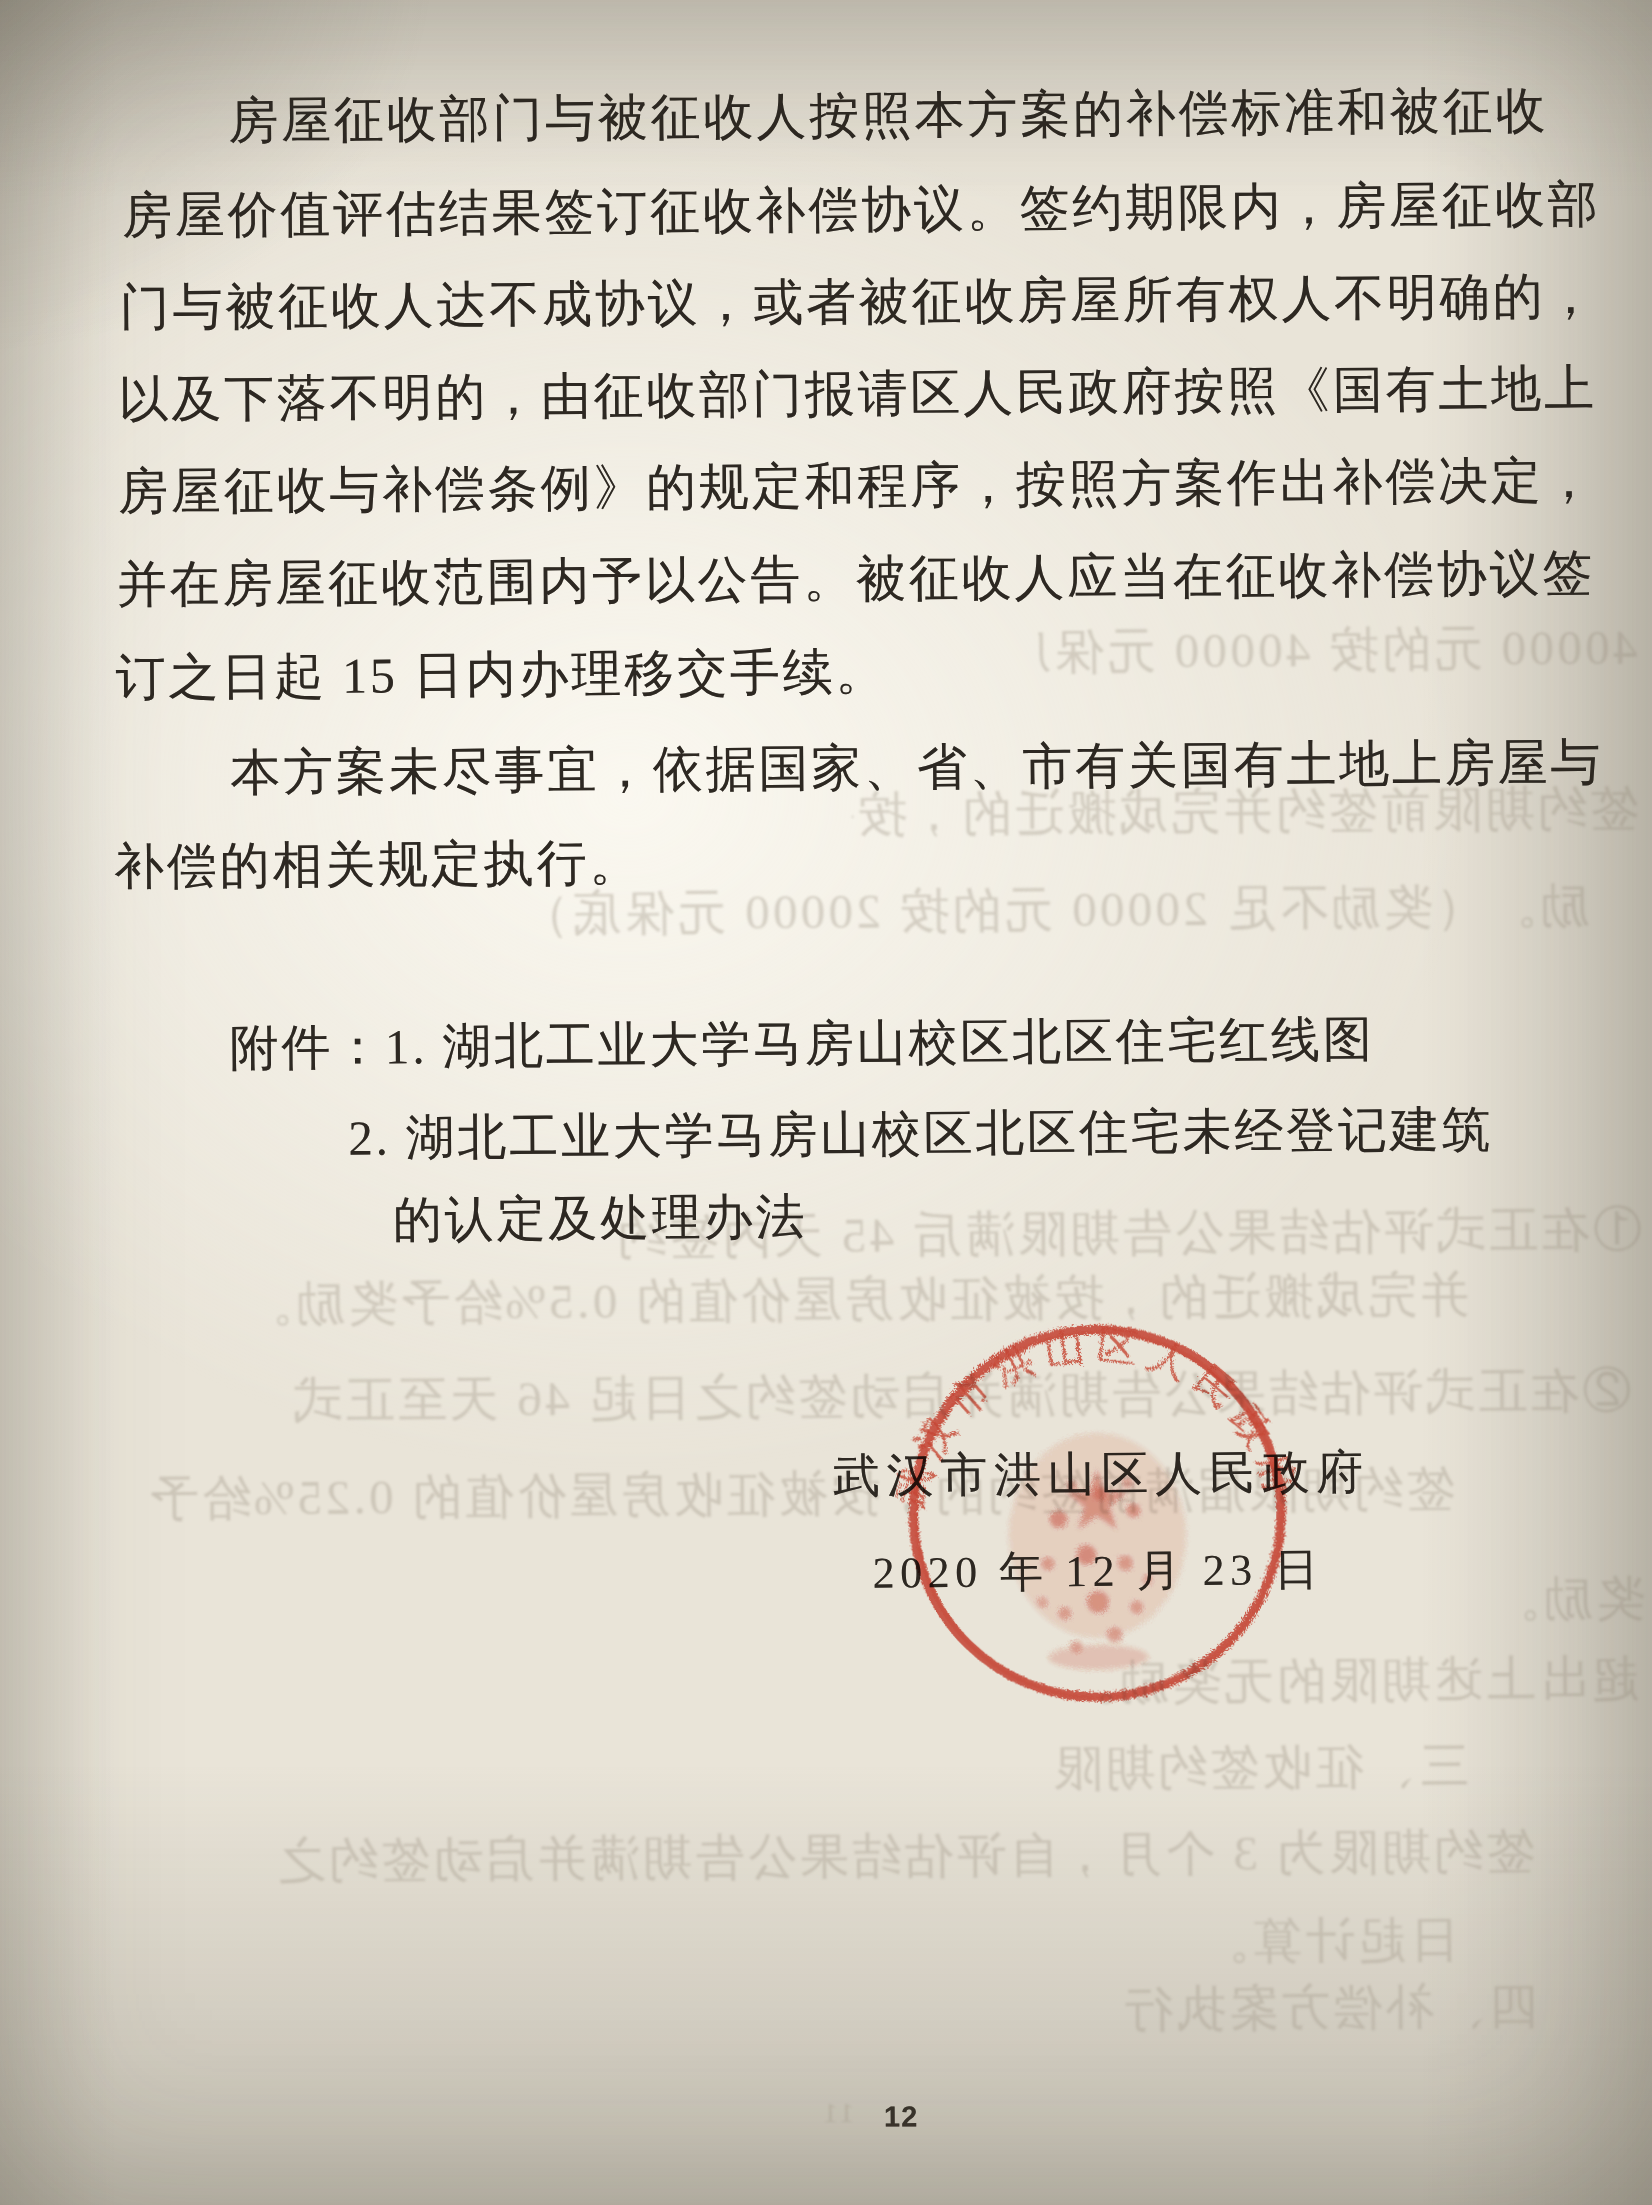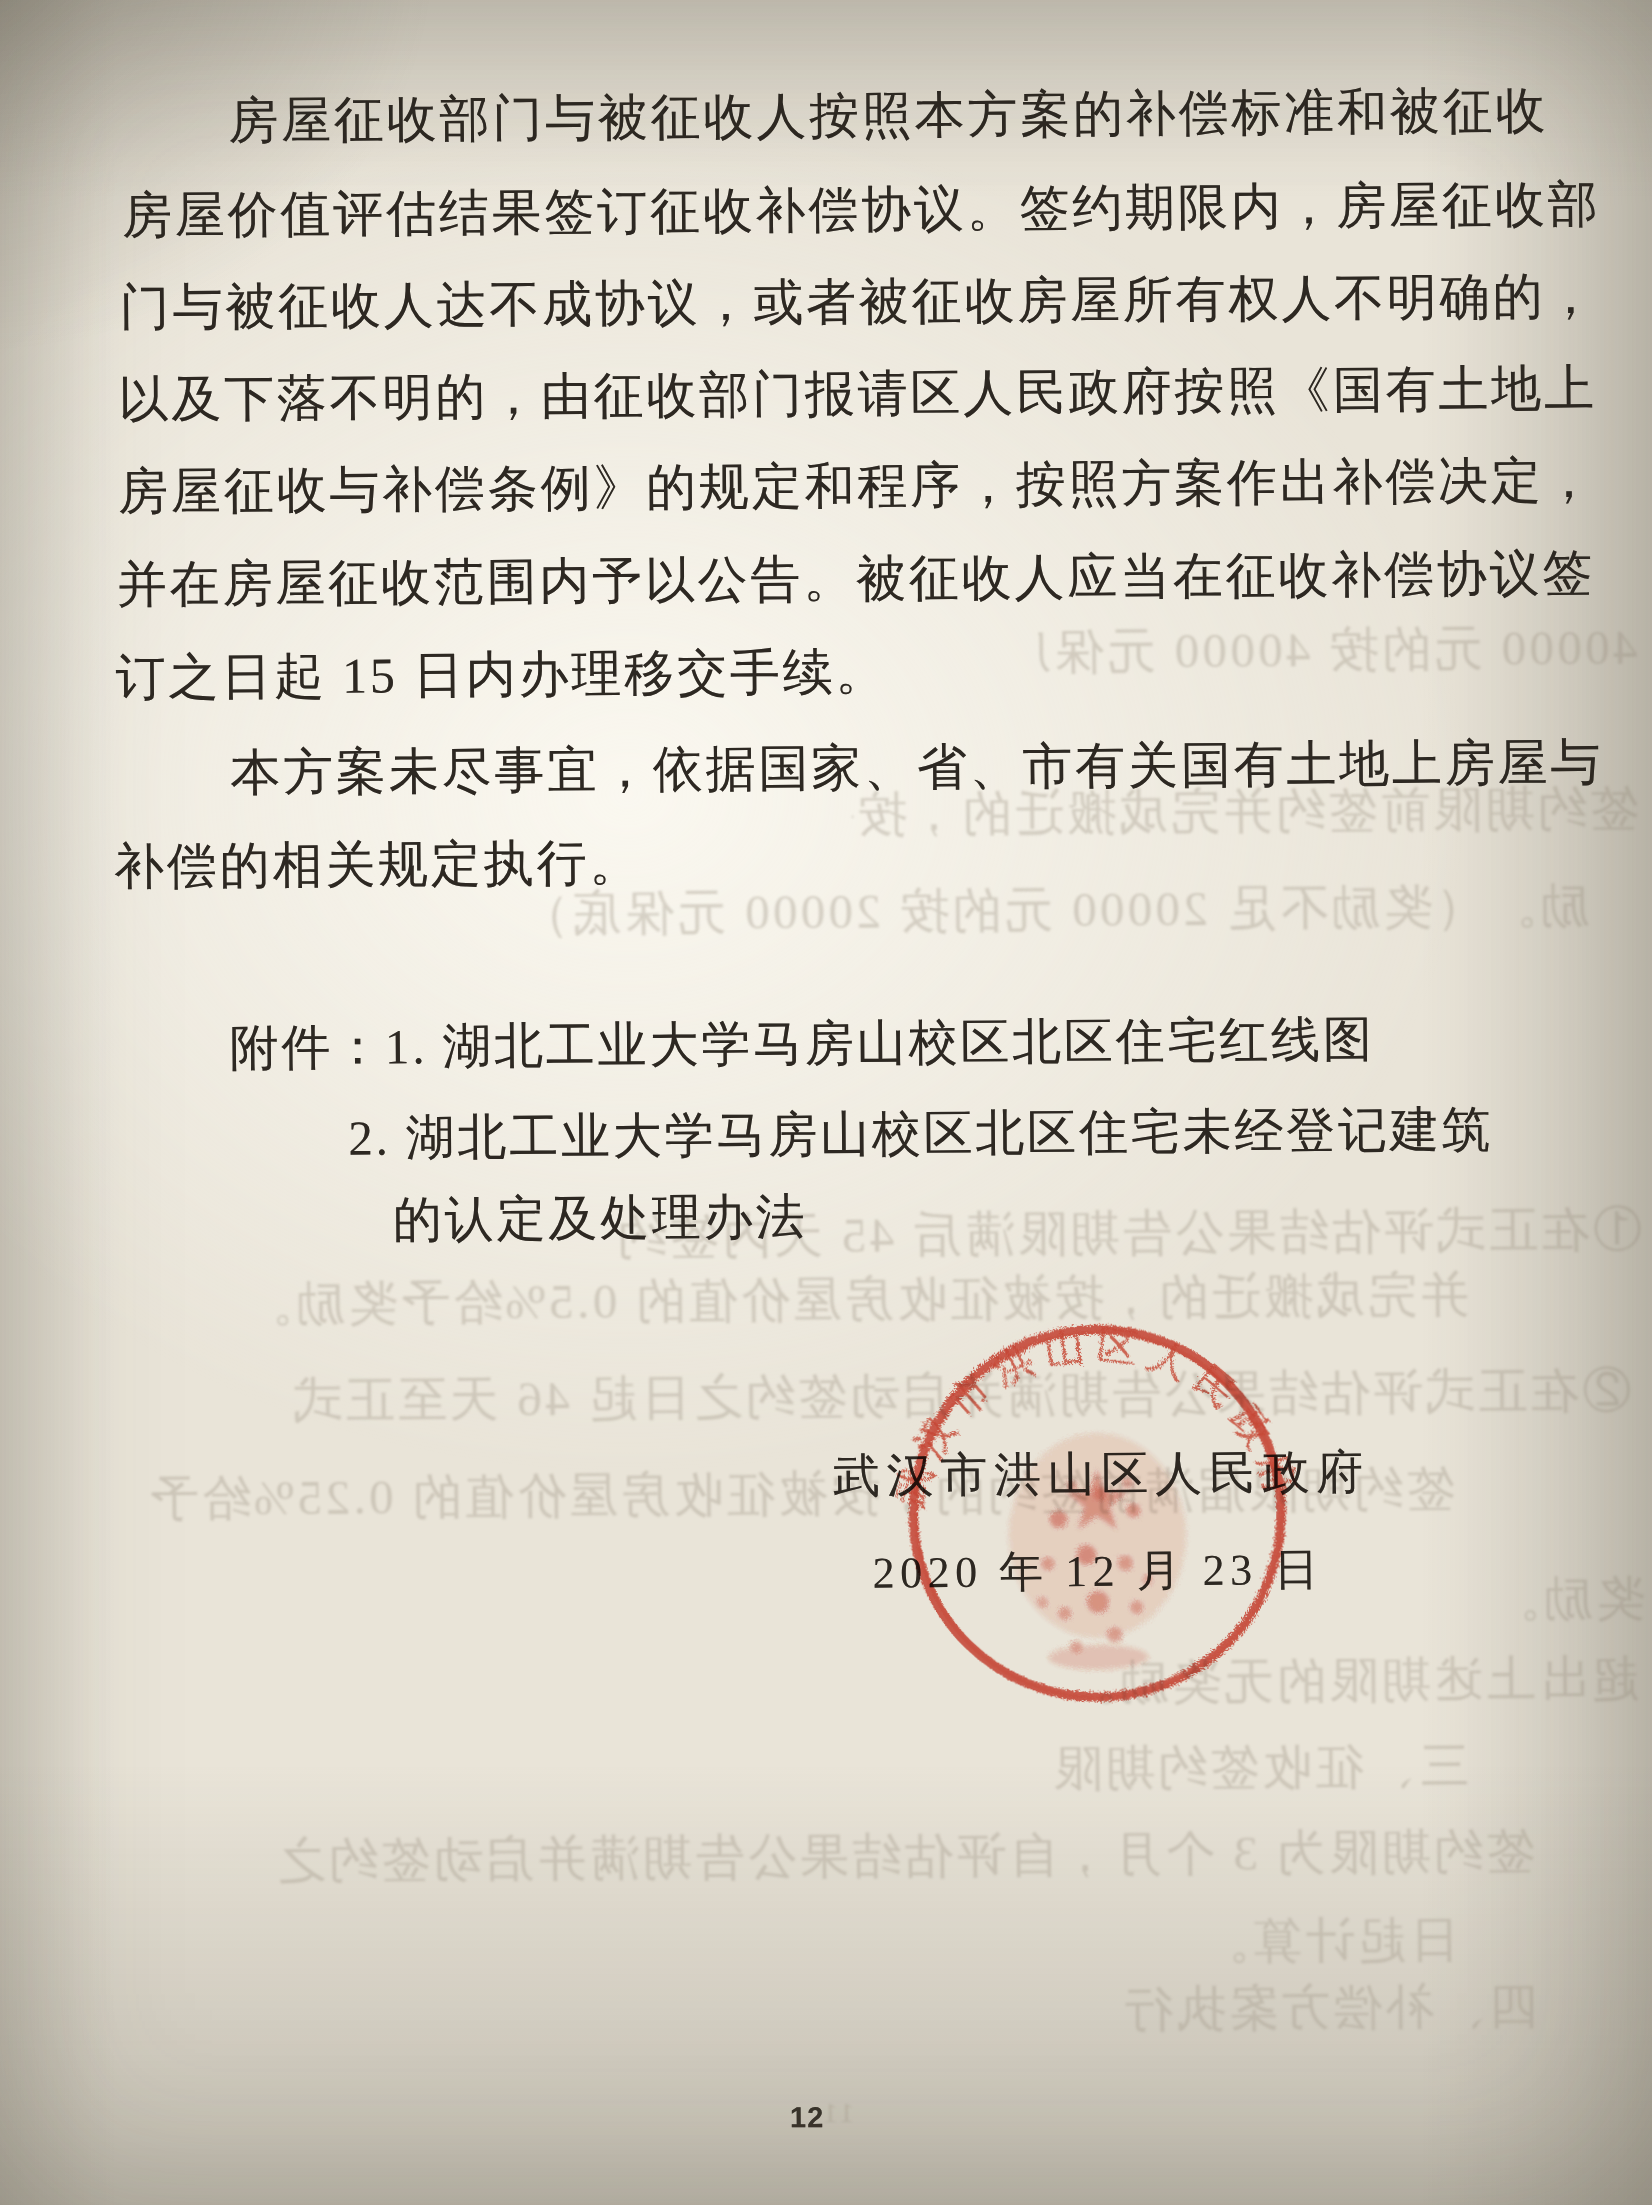--- a/index.html
+++ b/index.html
@@ -68,21 +68,21 @@
     <div class="tl" style="left:233px;top:743px;">本方案未尽事宜，依据国家、省、市有关国有土地上房屋与</div>
     <div class="tl" style="left:116px;top:836px;">补偿的相关规定执行。</div>
 
     <div class="tl att" style="left:230px;top:1019px;">附件：1. 湖北工业大学马房山校区北区住宅红线图</div>
     <div class="tl att" style="left:348px;top:1110px;">2. 湖北工业大学马房山校区北区住宅未经登记建筑</div>
     <div class="tl att" style="left:392px;top:1192px;">的认定及处理办法</div>
 
     <div class="tl sig" style="left:830px;top:1453px;">武汉市洪山区人民政府</div>
     <div class="tl date" style="left:869px;top:1552px;">2020 年 12 月 23 日</div>
 
-    <div class="tl pageno" style="left:782px;top:2103px;text-align:center;">12</div>
+    <div class="tl pageno" style="left:876px;top:2103px;text-align:center;">12</div>
   </div>
 
   <svg class="seal" viewBox="0 0 780 780">
     <defs>
       <filter id="rough">
           <feTurbulence type="fractalNoise" baseFrequency="0.9" numOctaves="2" result="n"></feTurbulence>
         <feDisplacementMap in="SourceGraphic" in2="n" scale="14"></feDisplacementMap>
         </filter>
       <filter id="soft">
           <feGaussianBlur stdDeviation="4"></feGaussianBlur>

